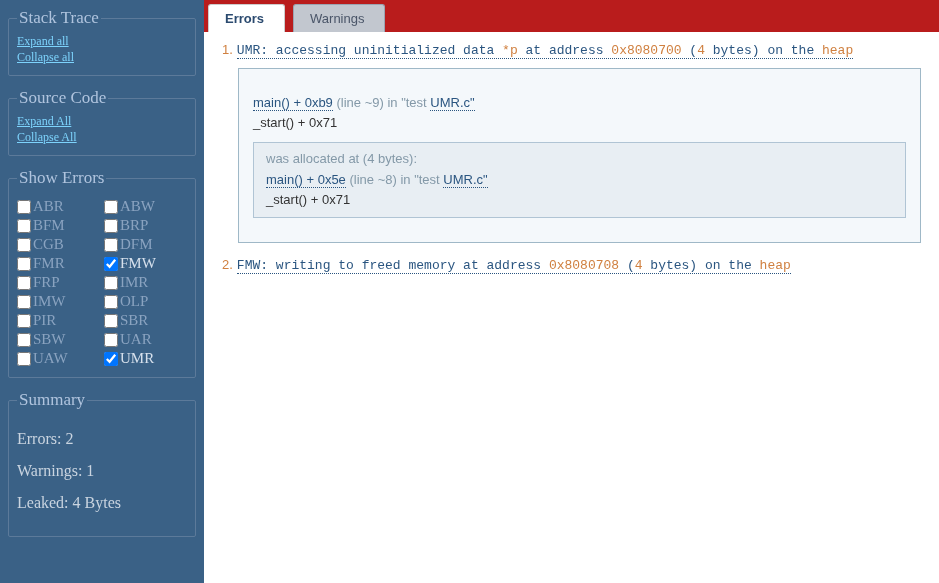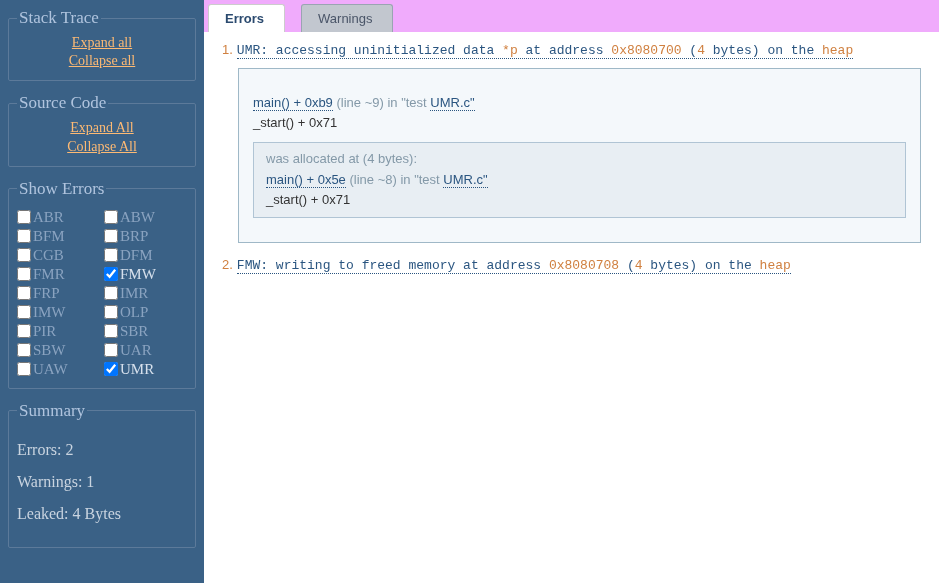--- a/index.html
+++ b/index.html
@@ -23,27 +23,26 @@
     border: 1px solid #5c7a9a;
     border-radius: 2px;
     padding: 6px 8px 10px 8px;
   }
   legend {
     color: #b0c4de;
     font-size: 17px;
     padding: 0 2px;
   }
   .link {
-    color: #fdba74;
+    color: #7dd3fc;
     text-decoration: underline;
     cursor: pointer;
-    font-size: 14px;
+    font-size: 12px;
     display: block;
     line-height: 1.3;
-    text-align: center;
   }
   .filters {
     display: grid;
     grid-template-columns: 1fr 1fr;
     gap: 2px 4px;
     padding-top: 4px;
   }
   .filter-item {
     display: flex;
     align-items: center;
@@ -58,26 +57,26 @@
     color: #c9d4e0;
     margin: 14px 0;
   }
   .main {
     flex: 1;
     background: #fff;
     display: flex;
     flex-direction: column;
   }
   .tabbar {
-    background: #f0abfc;
+    background: #b91c1c;
     display: flex;
     align-items: flex-end;
     height: 32px;
     padding-left: 4px;
-    gap: 16px;
+    gap: 8px;
   }
   .tab {
     background: #c2c7cf;
     color: #4a5568;
     font-family: Verdana, sans-serif;
     font-size: 13px;
     padding: 6px 20px 6px 16px;
     border-radius: 3px 3px 0 0;
     cursor: pointer;
     border: 1px solid #9aa4b2;

